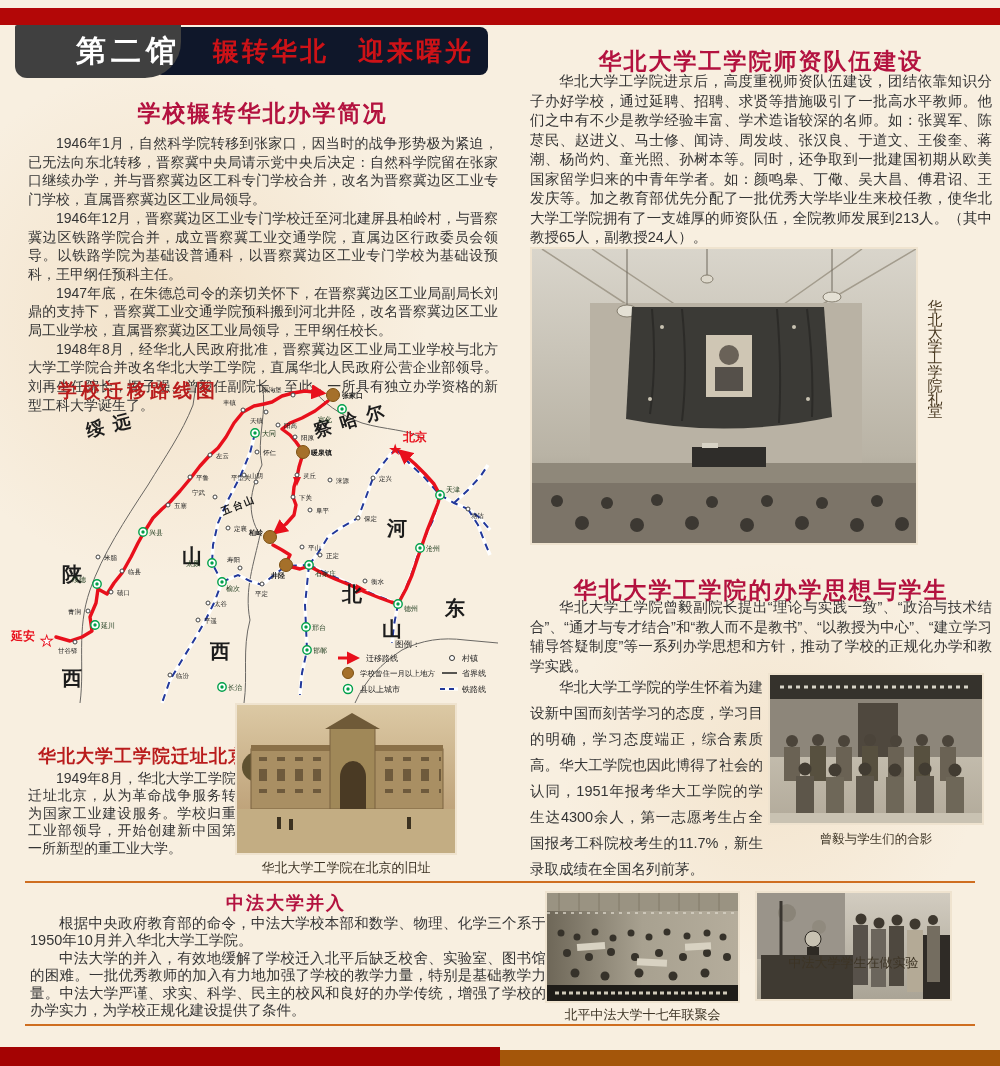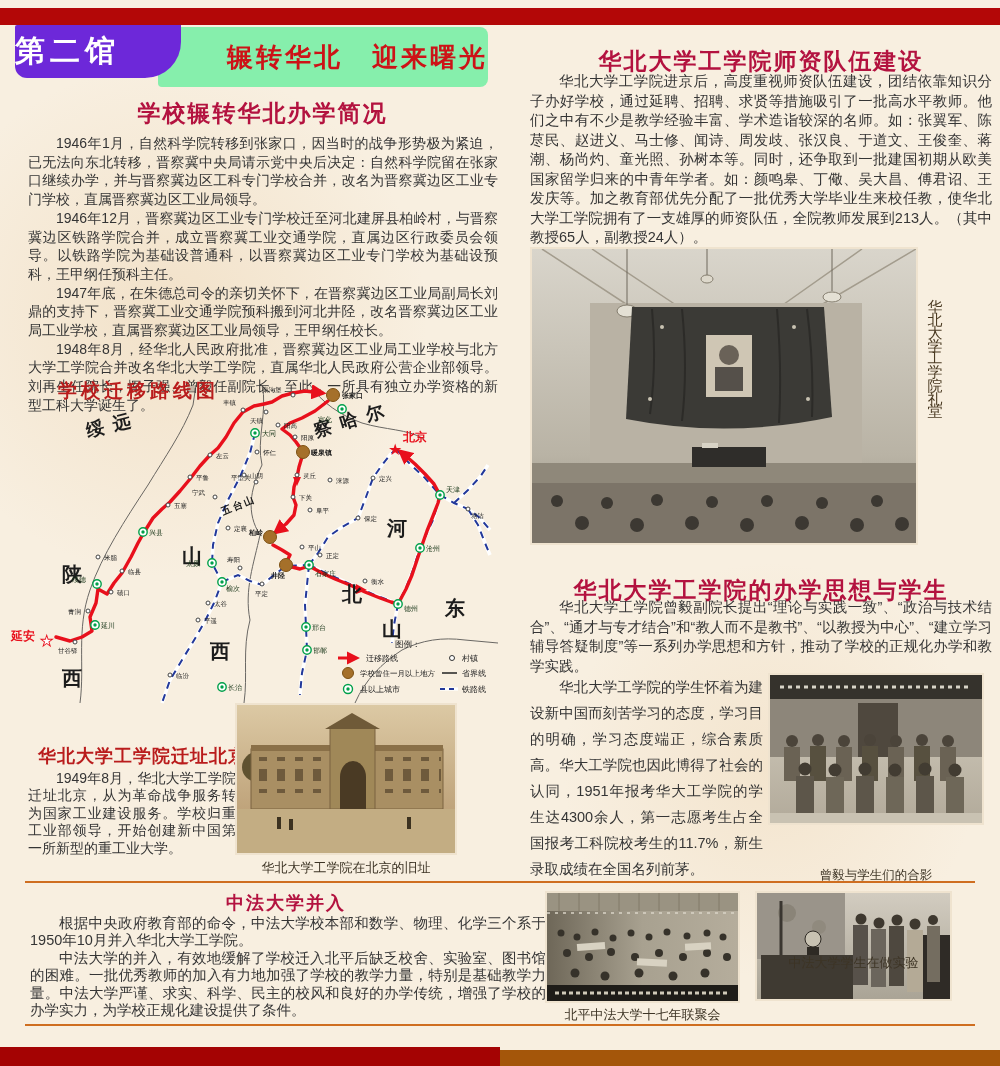--- a/index.html
+++ b/index.html
@@ -1,25 +1,25 @@
 <!DOCTYPE html>
 <html><head>
 <meta charset="utf-8">
 <style>
   html,body{margin:0;padding:0;}
   body{width:1000px;height:1066px;position:relative;overflow:hidden;
        background:#f8efe0;font-family:"Liberation Sans","DejaVu Sans",sans-serif;color:#353535;}
   .abs{position:absolute;}
   .wm{position:absolute;border-radius:50%;pointer-events:none;}
   .top-strip{left:0;top:8px;width:1000px;height:17px;background:#b30707;}
-  .badge{left:15px;top:25px;width:166px;height:53px;background:#6d28d9;color:#fff;
-         border-radius:2px 0 36px 12px;display:flex;align-items:center;justify-content:flex-start;
+  .badge{left:15px;top:25px;width:166px;height:53px;background:#404040;color:#fff;
+         border-radius:2px 0 36px 12px;display:flex;align-items:center;justify-content:flex-end;
          font-size:30px;font-weight:bold;letter-spacing:5px;z-index:3;}
-  .banner{left:158px;top:27px;width:330px;height:60px;background:#86efac;border-radius:4px 8px 8px 4px;z-index:2;
-          display:flex;align-items:center;justify-content:flex-end;}
+  .banner{left:158px;top:27px;width:330px;height:48px;background:#0f172a;border-radius:4px 8px 8px 4px;z-index:2;
+          display:flex;align-items:center;justify-content:flex-start;}
   .banner span{color:#cd1217;font-size:26px;font-weight:bold;letter-spacing:3px;padding-left:55px;}
   .sec-title{color:#b3123f;font-weight:bold;font-size:23px;text-align:center;letter-spacing:2px;}
   .sec-title-left{color:#b91c1c;font-weight:bold;font-size:18px;letter-spacing:1px;}
   .body-text p{margin:0;text-align:justify;text-indent:2em;}
   .t14{font-size:14px;line-height:18.7px;}
   .t145{font-size:14.5px;line-height:19.5px;}
   .photo{box-sizing:border-box;border:2px solid #efe3cf;background:#c9c2b4;overflow:hidden;}
   .caption{font-size:13px;color:#3d3425;text-align:center;}
   .vcap{writing-mode:vertical-rl;font-size:15px;letter-spacing:13px;color:#4a3a22;}
   .divider{height:2px;background:#cf6e20;}
@@ -392,21 +392,21 @@
       <circle cx="125" cy="95" r="6.5" fill="#423c32"></circle>
         <rect x="116" y="102" width="18" height="39" fill="#6e6758"></rect>
       <circle cx="155" cy="94" r="6.5" fill="#423c32"></circle>
         <rect x="146" y="101" width="18" height="40" fill="#5d564a"></rect>
       <circle cx="185" cy="95" r="6.5" fill="#423c32"></circle>
         <rect x="176" y="102" width="18" height="39" fill="#6e6758"></rect>
     </g>
     <rect x="0" y="138" width="212" height="10" fill="#c9c2b2"></rect>
   </svg>
 </div>
-<div class="abs caption" style="left:768px;top:831px;width:216px;font-size:12.5px;margin-top:36px;">曾毅与学生们的合影</div>
+<div class="abs caption" style="left:768px;top:831px;width:216px;font-size:12.5px;">曾毅与学生们的合影</div>
 
 <div class="abs divider" style="left:25px;top:881px;width:950px;"></div>
 <div class="abs sec-title" style="left:30px;top:891px;width:512px;font-size:18px;">中法大学并入</div>
 <div class="abs body-text" style="left:30px;top:915px;width:516px;font-size:14.5px;line-height:17.4px;">
   <p>根据中央政府教育部的命令，中法大学校本部和数学、物理、化学三个系于1950年10月并入华北大学工学院。</p>
   <p>中法大学的并入，有效地缓解了学校迁入北平后缺乏校舍、实验室、图书馆的困难。一批优秀教师的加入有力地加强了学校的教学力量，特别是基础教学力量。中法大学严谨、求实、科学、民主的校风和良好的办学传统，增强了学校的办学实力，为学校正规化建设提供了条件。</p>
 </div>
 <div class="abs photo" style="left:545px;top:891px;width:195px;height:112px;">
   <svg width="191" height="108" viewBox="0 0 191 108">
     <defs>

